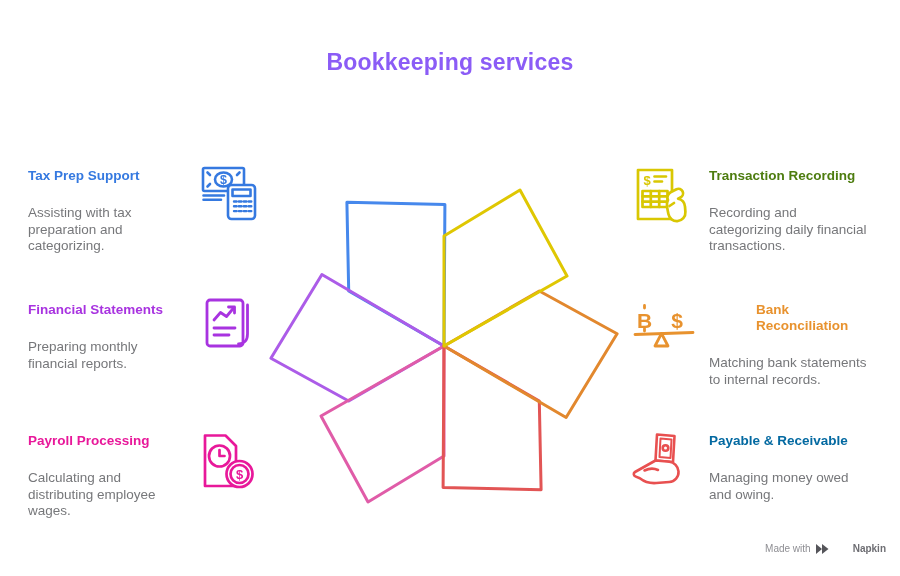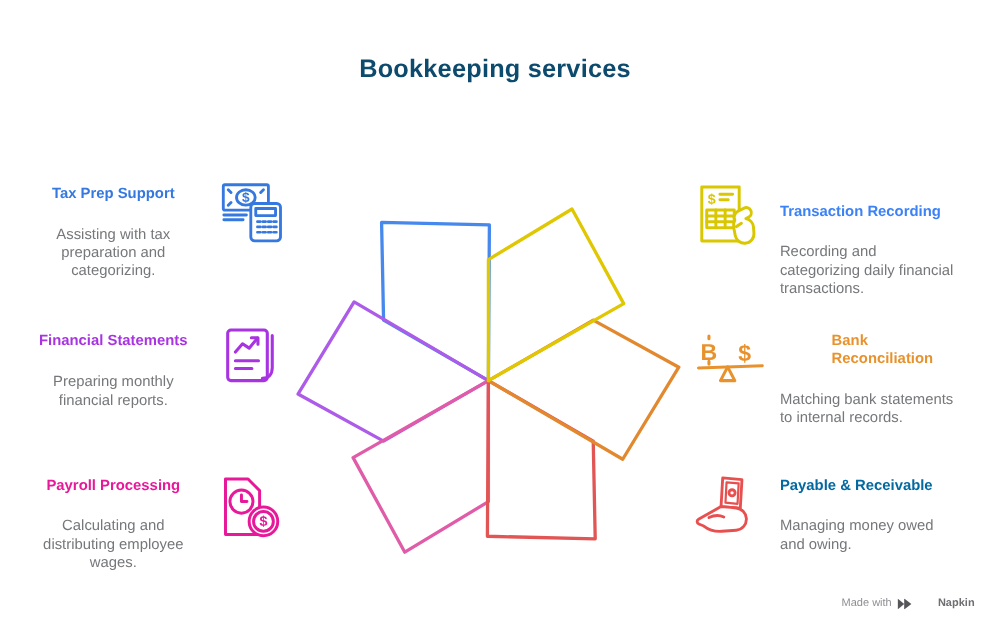--- a/index.html
+++ b/index.html
@@ -1,21 +1,21 @@
 <!DOCTYPE html>
 <html><head>
 <meta charset="utf-8">
 <style>
   html,body{margin:0;padding:0;background:#fff;}
   .canvas{position:relative;width:900px;height:576px;background:#ffffff;overflow:hidden;
           font-family:"Liberation Sans",sans-serif;}
   .page-title{position:absolute;left:0;top:49px;width:100%;text-align:center;
-              font-size:23px;font-weight:bold;color:#0c4a6e;letter-spacing:.2px;}
+              font-size:23px;font-weight:bold;color:#8b5cf6;letter-spacing:.2px;}
   .svc{position:absolute;}
-  .svc.left{width:150px;right:722px;text-align:center;}
+  .svc.left{width:150px;right:722px;text-align:left;}
   .svc.right{width:162px;left:709px;text-align:left;}
   .svc-title{font-size:13.5px;font-weight:bold;line-height:16px;}
   .svc-desc{margin-top:21px;font-size:13.5px;line-height:16.5px;color:#76777A;}
   .icon{position:absolute;line-height:0;}
   .ic-tax{left:200px;top:161px;}
   .ic-fin{left:202px;top:296px;}
   .ic-pay{left:200px;top:430px;}
   .ic-trx{left:633px;top:163px;}
   .ic-bank{left:633px;top:301px;}
   .ic-rec{left:630px;top:429px;}
@@ -39,21 +39,21 @@
   <div class="svc left" style="top:302px">
     <div class="svc-title" style="color: rgb(168, 51, 224);">Financial Statements</div>
     <div class="svc-desc">Preparing monthly financial reports.</div>
   </div>
   <div class="svc left" style="top:433px">
     <div class="svc-title" style="color: rgb(232, 24, 154);">Payroll Processing</div>
     <div class="svc-desc">Calculating and distributing employee wages.</div>
   </div>
 
   <div class="svc right" style="top:168px">
-    <div class="svc-title" style="color: #3b82f6; margin-top: 16px;">Transaction Recording</div>
+    <div class="svc-title" style="color: #4d7c0f;">Transaction Recording</div>
     <div class="svc-desc">Recording and categorizing daily financial transactions.</div>
   </div>
   <div class="svc right" style="top:302px">
     <div class="svc-title" style="color: rgb(232, 146, 46); padding-left: 47px;">Bank Reconciliation</div>
     <div class="svc-desc">Matching bank statements to internal records.</div>
   </div>
   <div class="svc right" style="top:433px">
     <div class="svc-title" style="color: #0369a1;">Payable &amp; Receivable</div>
     <div class="svc-desc">Managing money owed and owing.</div>
   </div>

